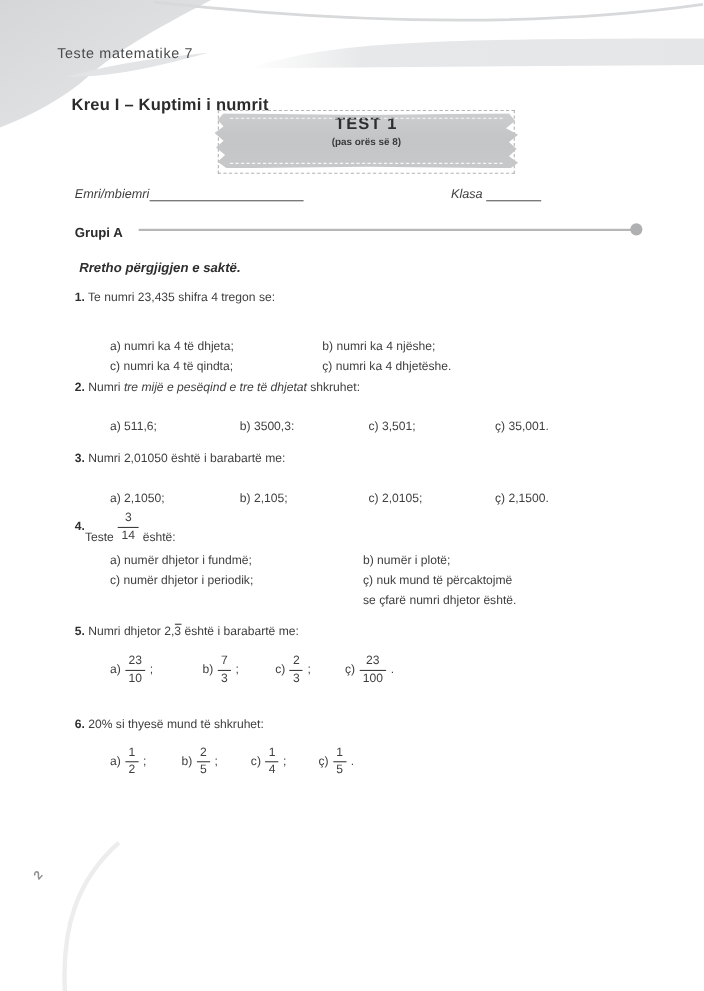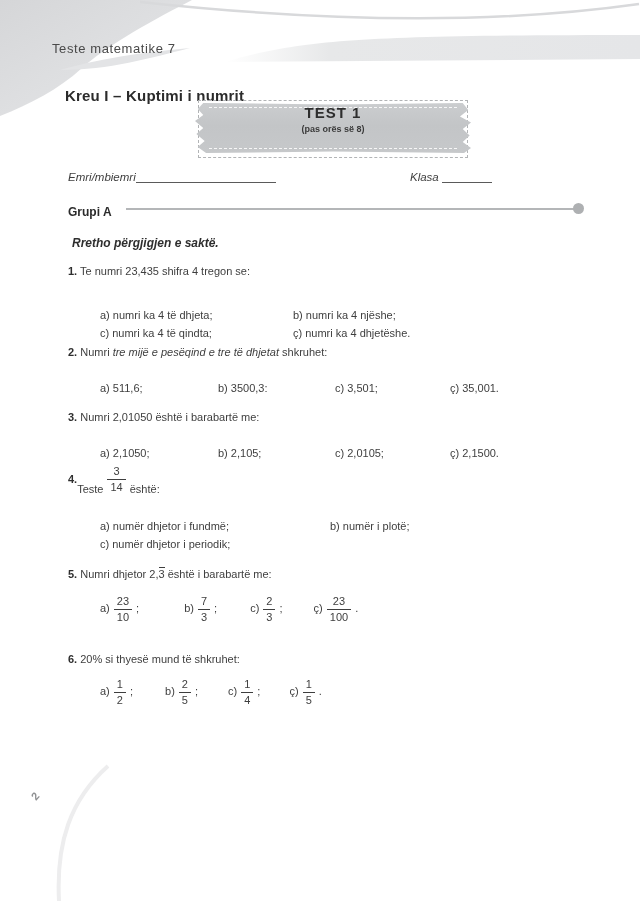--- a/index.html
+++ b/index.html
@@ -177,24 +177,28 @@
 <div id="q4" class="abs q">
   <div class="q-line-frac">
     <span class="q-num">4.</span>
     <span class="q-text"> Teste</span>
     <span class="frac">
         <span class="fnum">3</span>
         <span class="fden">14</span>
       </span>
     <span class="q-text">është:</span>
   </div>
-  <div class="opts-2col opts-2col-wide" style="margin-top:22px;">
+  <div class="opts-2col opts-2col-wide" style="margin-top:6px;">
     <span>a) numër dhjetor i fundmë;</span>
     <span>b) numër i plotë;</span>
     <span>c) numër dhjetor i periodik;</span>
+    <span>
+      <span style="display:block;">ç) nuk mund të përcaktojmë</span>
+      <span style="display:block;">se çfarë numri dhjetor është.</span>
+    </span>
   </div>
 </div>
 
 <div id="q5" class="abs q">
   <div>
     <span class="q-num">5.</span><span class="q-text"> Numri dhjetor </span><span class="q-text">2,</span><span class="rep">3</span><span class="q-text"> është i barabartë me:</span>
   </div>
   <div class="opts-inline" style="margin-top:12px;">
     <span class="opt-frac" style="margin-right:42px;"><span>a)</span><span class="frac"><span class="fnum">23</span><span class="fden">10</span></span><span>;</span></span>
     <span class="opt-frac" style="margin-right:30px;"><span>b)</span><span class="frac"><span class="fnum">7</span><span class="fden">3</span></span><span>;</span></span>

